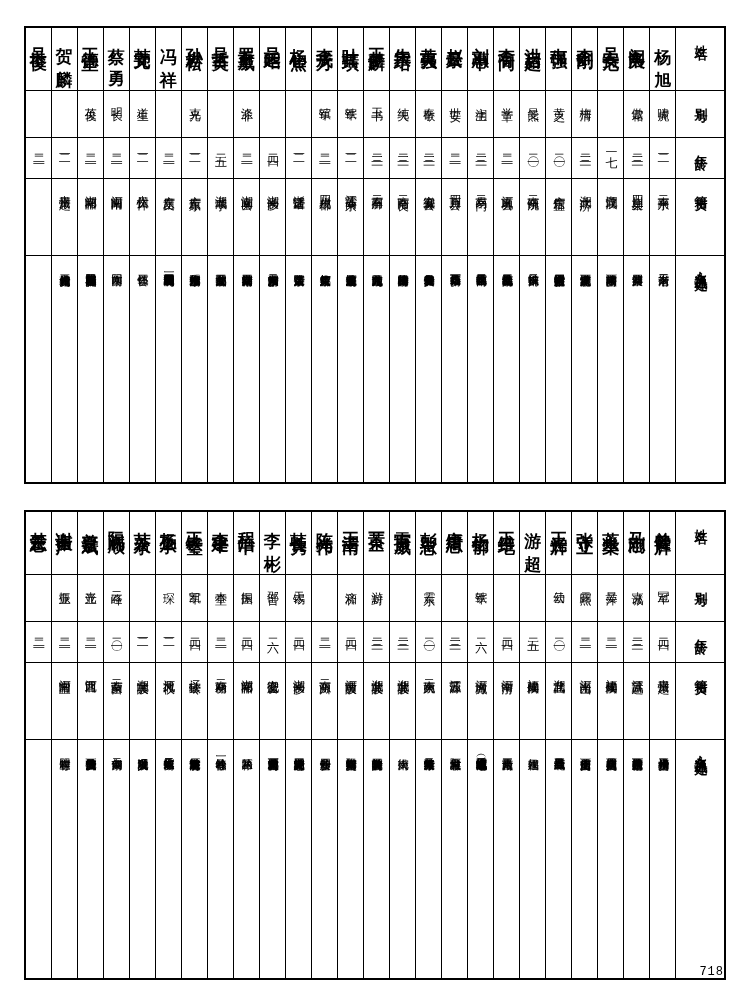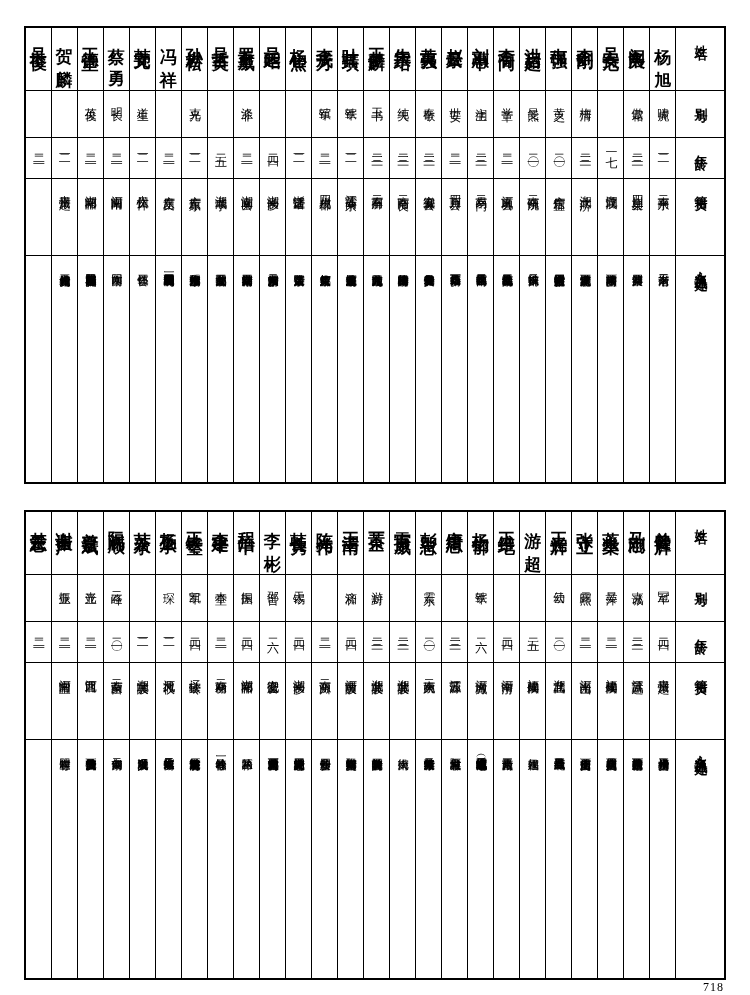--- a/index.html
+++ b/index.html
@@ -91,24 +91,24 @@
   .blk1 tr.row-addr td { height: 226px; }
   .blk2 tr.row-addr td { height: 238px; }
 
   .hdr-col { width: 46px; background: #fff; }
 
   .spacer { height: 26px; }
 
   .folio {
     position: absolute;
     right: 26px;
-    bottom: 0;
+    bottom: 16px;
     font-size: 12px;
     letter-spacing: 1px;
-    font-family: Liberation Serif, serif;
+    font-family: Liberation Mono, monospace;
     text-align: right;
   }
   
   .page::after {
     content: "";
     position: absolute;
     inset: 0;
     pointer-events: none;
   }
 </style>

